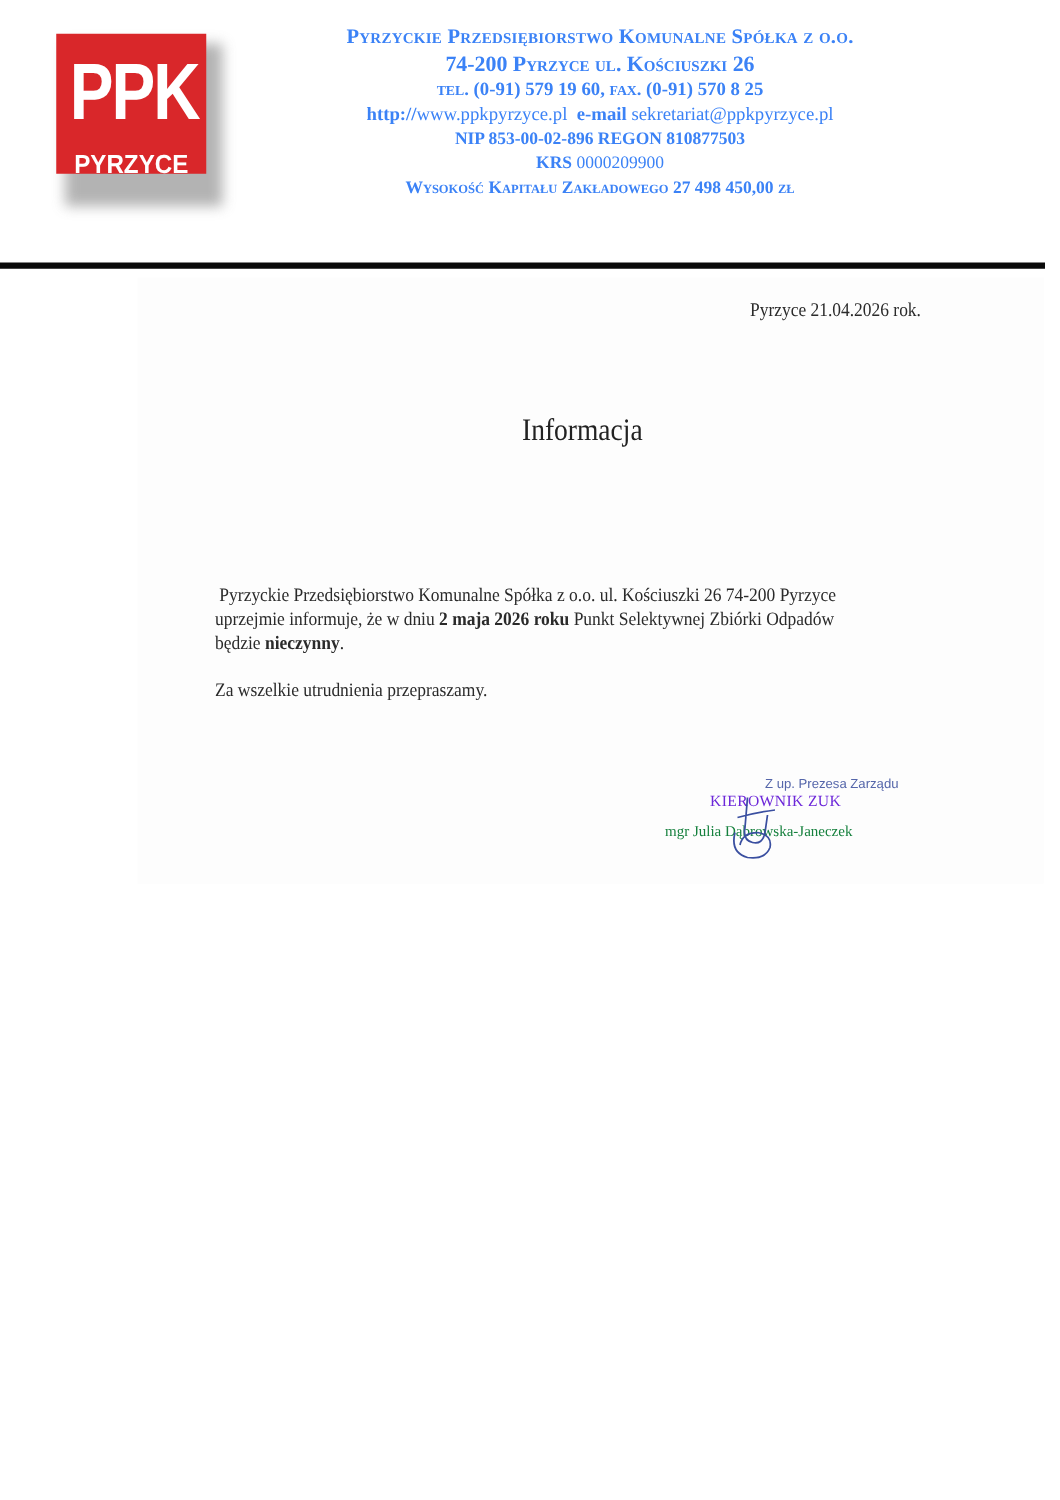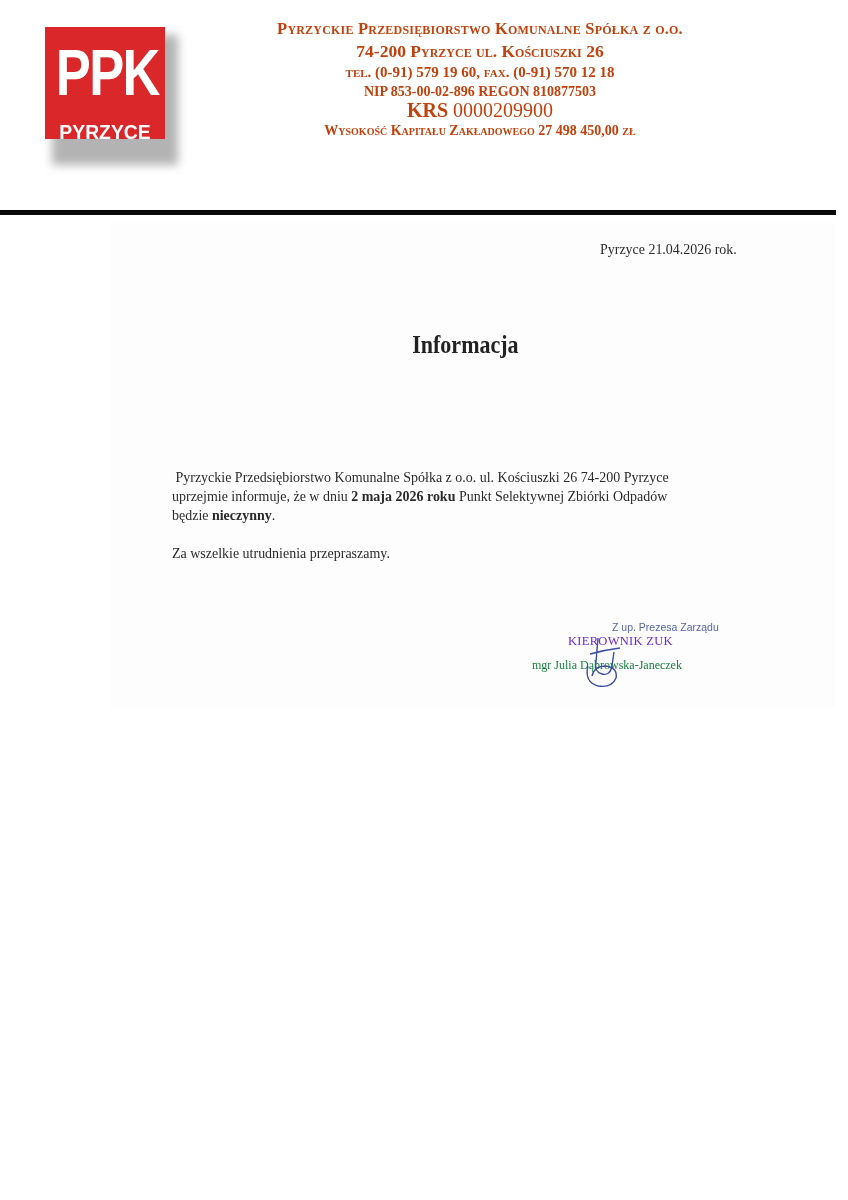--- a/index.html
+++ b/index.html
@@ -57,34 +57,34 @@
       line-height: 22px;
       transform: scaleX(0.92);
     }
     .letterhead {
       position: absolute;
       left: 180px;
       top: 18px;
       width: 600px;
       text-align: center;
       font-weight: bold;
-      color: #c2410c;
+      color: #3b82f6;
     }
     .letterhead .ln {
       display: block;
       white-space: nowrap;
     }
     .lh1 { font-size: 16.5px; line-height: 22px; font-variant: small-caps; letter-spacing: 0.2px; }
     .lh2 { font-size: 17.5px; line-height: 22px; font-variant: small-caps; }
     .lh3 { font-size: 15px; line-height: 20px; font-variant: small-caps; }
     .lh4 { font-size: 15px; line-height: 20px; }
     .lh4 .normal { font-weight: normal; }
     .lh5 { font-size: 14px; line-height: 19px; font-variant: small-caps; }
     .lh6 { font-size: 14px; line-height: 19px; font-variant: small-caps; }
-    .lh7 { font-size: 20px; line-height: 19px; }
+    .lh7 { font-size: 14px; line-height: 19px; }
     .lh7 .normal { font-weight: normal; }
     .lh8 { font-size: 14px; line-height: 21px; font-variant: small-caps; }
 
     .rule {
       position: absolute;
       left: 0;
       top: 210px;
       width: 836px;
       height: 5px;
       background: #0a0a0a;
@@ -107,21 +107,21 @@
       transform-origin: left top;
       white-space: nowrap;
     }
     .title {
       position: absolute;
       left: 0;
       width: 848px;
       top: 331px;
       text-align: center;
       font-size: 25px;
-      font-weight: bold;
+      font-weight: normal;
       color: #222;
     }
     .title span {
       display: inline-block;
       transform: scaleX(0.88);
       margin-left: 83px;
     }
     .body-text {
       position: absolute;
       left: 172px;
@@ -183,21 +183,25 @@
 
 <div class="logo-shadow"></div>
 <div class="logo">
   <div class="big">PPK</div>
   <div class="small">PYRZYCE</div>
 </div>
 
 <div class="letterhead">
   <span class="ln lh1">Pyrzyckie Przedsiębiorstwo Komunalne Spółka z o.o.</span>
   <span class="ln lh2">74-200 Pyrzyce ul. Kościuszki 26</span>
-  <span class="ln lh3">tel. (0-91) 579 19 60, fax. (0-91) 570 12 18</span>
+  <span class="ln lh3">tel. (0-91) 579 19 60, fax. (0-91) 570 8 25</span>
+  <span class="ln lh4">
+    <span>http://</span><span class="normal">www.ppkpyrzyce.pl</span>&nbsp;&nbsp;<span>e-mail</span>
+    <span class="normal">sekretariat@ppkpyrzyce.pl</span>
+  </span>
   <span class="ln lh5">NIP 853-00-02-896 REGON 810877503</span>
   <span class="ln lh7">
     <span>KRS</span>
     <span class="normal">0000209900</span>
   </span>
   <span class="ln lh8">Wysokość Kapitału Zakładowego 27 498 450,00 zł</span>
 </div>
 
 <div class="rule"></div>
 

